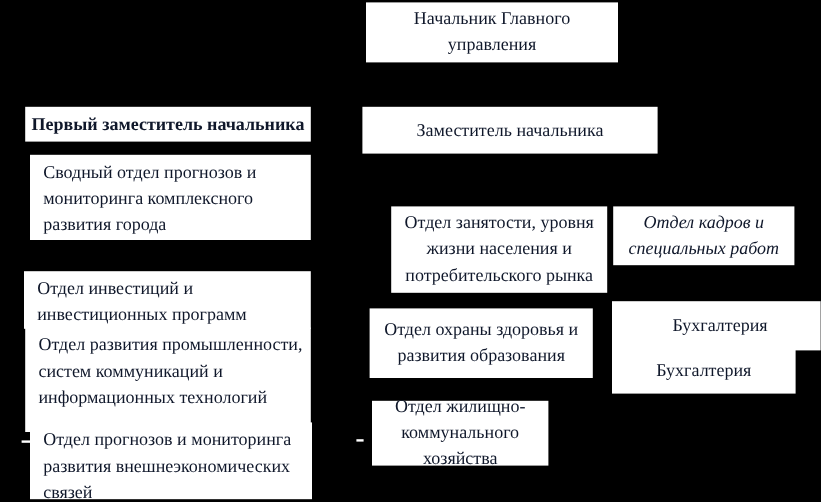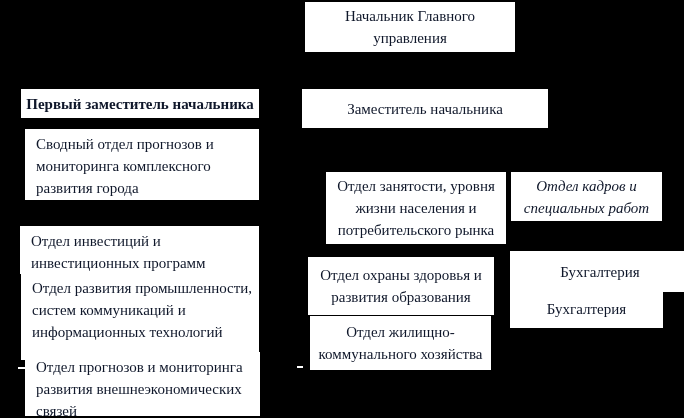--- a/index.html
+++ b/index.html
@@ -44,21 +44,21 @@
   .b-firstdep    { left: 21px;  top: 89px;  width: 238px; height: 29px; font-weight: bold; }
   .b-deputy      { left: 302px; top: 89px;  width: 246px; height: 39px; }
   .b-svodny      { left: 25px;  top: 129px; width: 234px; height: 71px; }
   .b-employment  { left: 310px; top: 172px; width: 180px; height: 72px; margin-left: 16px; }
   .b-hr          { left: 511px; top: 172px; width: 151px; height: 49px; font-style: italic; }
   .b-invest      { left: 20px;  top: 226px; width: 239px; height: 48px; }
   .b-accounting  { left: 510px; top: 251px; width: 180px; height: 41px; }
   .b-health      { left: 308px; top: 257px; width: 186px; height: 58px; }
   .b-industry    { left: 21px;  top: 273px; width: 238px; height: 87px; }
   .b-chancellery { left: 510px; top: 289px; width: 153px; height: 39px; }
-  .b-housing     { left: 310px; top: 316px; width: 181px; height: 54px; }
+  .b-housing     { left: 310px; top: 334px; width: 147px; height: 54px; }
   .b-forecasts   { left: 25px;  top: 352px; width: 235px; height: 64px; }
 
   .f-1 { left: 18px;  top: 367px; width: 7px; height: 2px; }
   .f-2 { left: 297px; top: 366px; width: 6px; height: 2px; }
 </style>
 </head>
 <body>
 
 <div class="stage">
 

